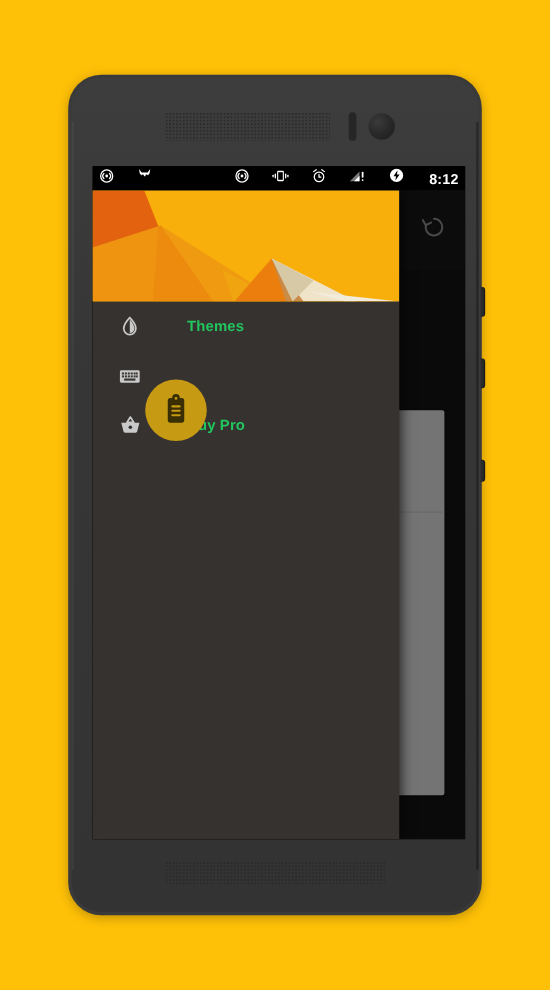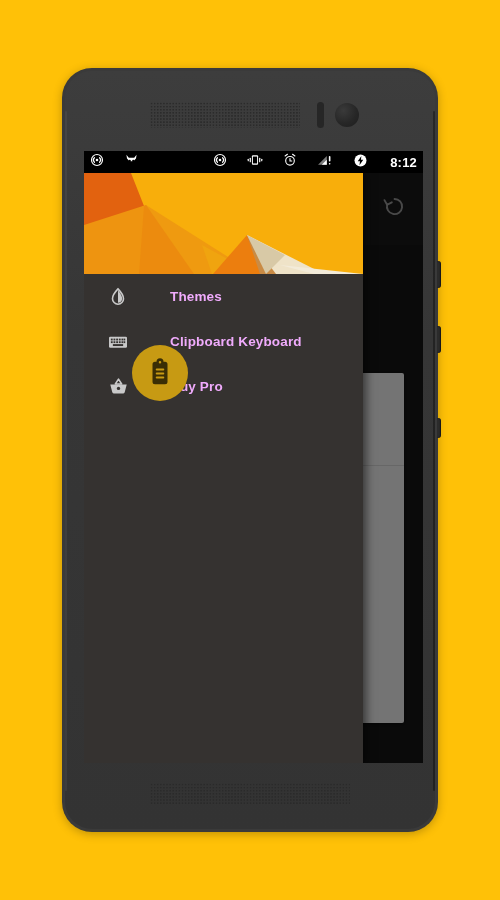--- a/index.html
+++ b/index.html
@@ -239,21 +239,21 @@
   .menu-icon {
     width: 28px;
     height: 28px;
     display: flex;
     align-items: center;
     justify-content: center;
     flex: 0 0 28px;
   }
   .menu-label {
     margin-left: 38px;
-    color: #f0abfc;
+    color: #22c55e;
     font-size: 13.5px;
     font-weight: bold;
     font-family: "Liberation Sans", sans-serif;
     letter-spacing: 0.15px;
     white-space: nowrap;
   }
 
   
   #bottom-grille {
     position: absolute;
@@ -355,21 +355,20 @@
                   <rect x="4.2" y="11.2" width="2" height="2"></rect>
                   <rect x="7.1" y="11.2" width="2" height="2"></rect>
                   <rect x="10" y="11.2" width="2" height="2"></rect>
                   <rect x="12.9" y="11.2" width="2" height="2"></rect>
                   <rect x="15.8" y="11.2" width="2" height="2"></rect>
                   <rect x="18.2" y="11.2" width="1.7" height="2"></rect>
                   <rect x="6.4" y="14.3" width="11.2" height="2.1"></rect>
                 </g>
               </svg>
             </span>
-            <span class="menu-label">Clipboard Keyboard</span>
           </div>
 
           <div class="menu-item">
             <span class="menu-icon">
               <svg width="21" height="21" viewBox="0 0 24 24">
                 <path d="M12 3.6 L15.6 9.2 H8.4 Z" fill="none" stroke="#c9c9c9" stroke-width="1.8" stroke-linejoin="round"></path>
                 <path d="M2.6 9.6 h18.8 l-2.3 9.1 a1.6 1.6 0 0 1 -1.55 1.2 H6.45 a1.6 1.6 0 0 1 -1.55 -1.2 z" fill="#c9c9c9"></path>
                 <circle cx="12" cy="14.2" r="1.9" fill="#353230"></circle>
               </svg>
             </span>

